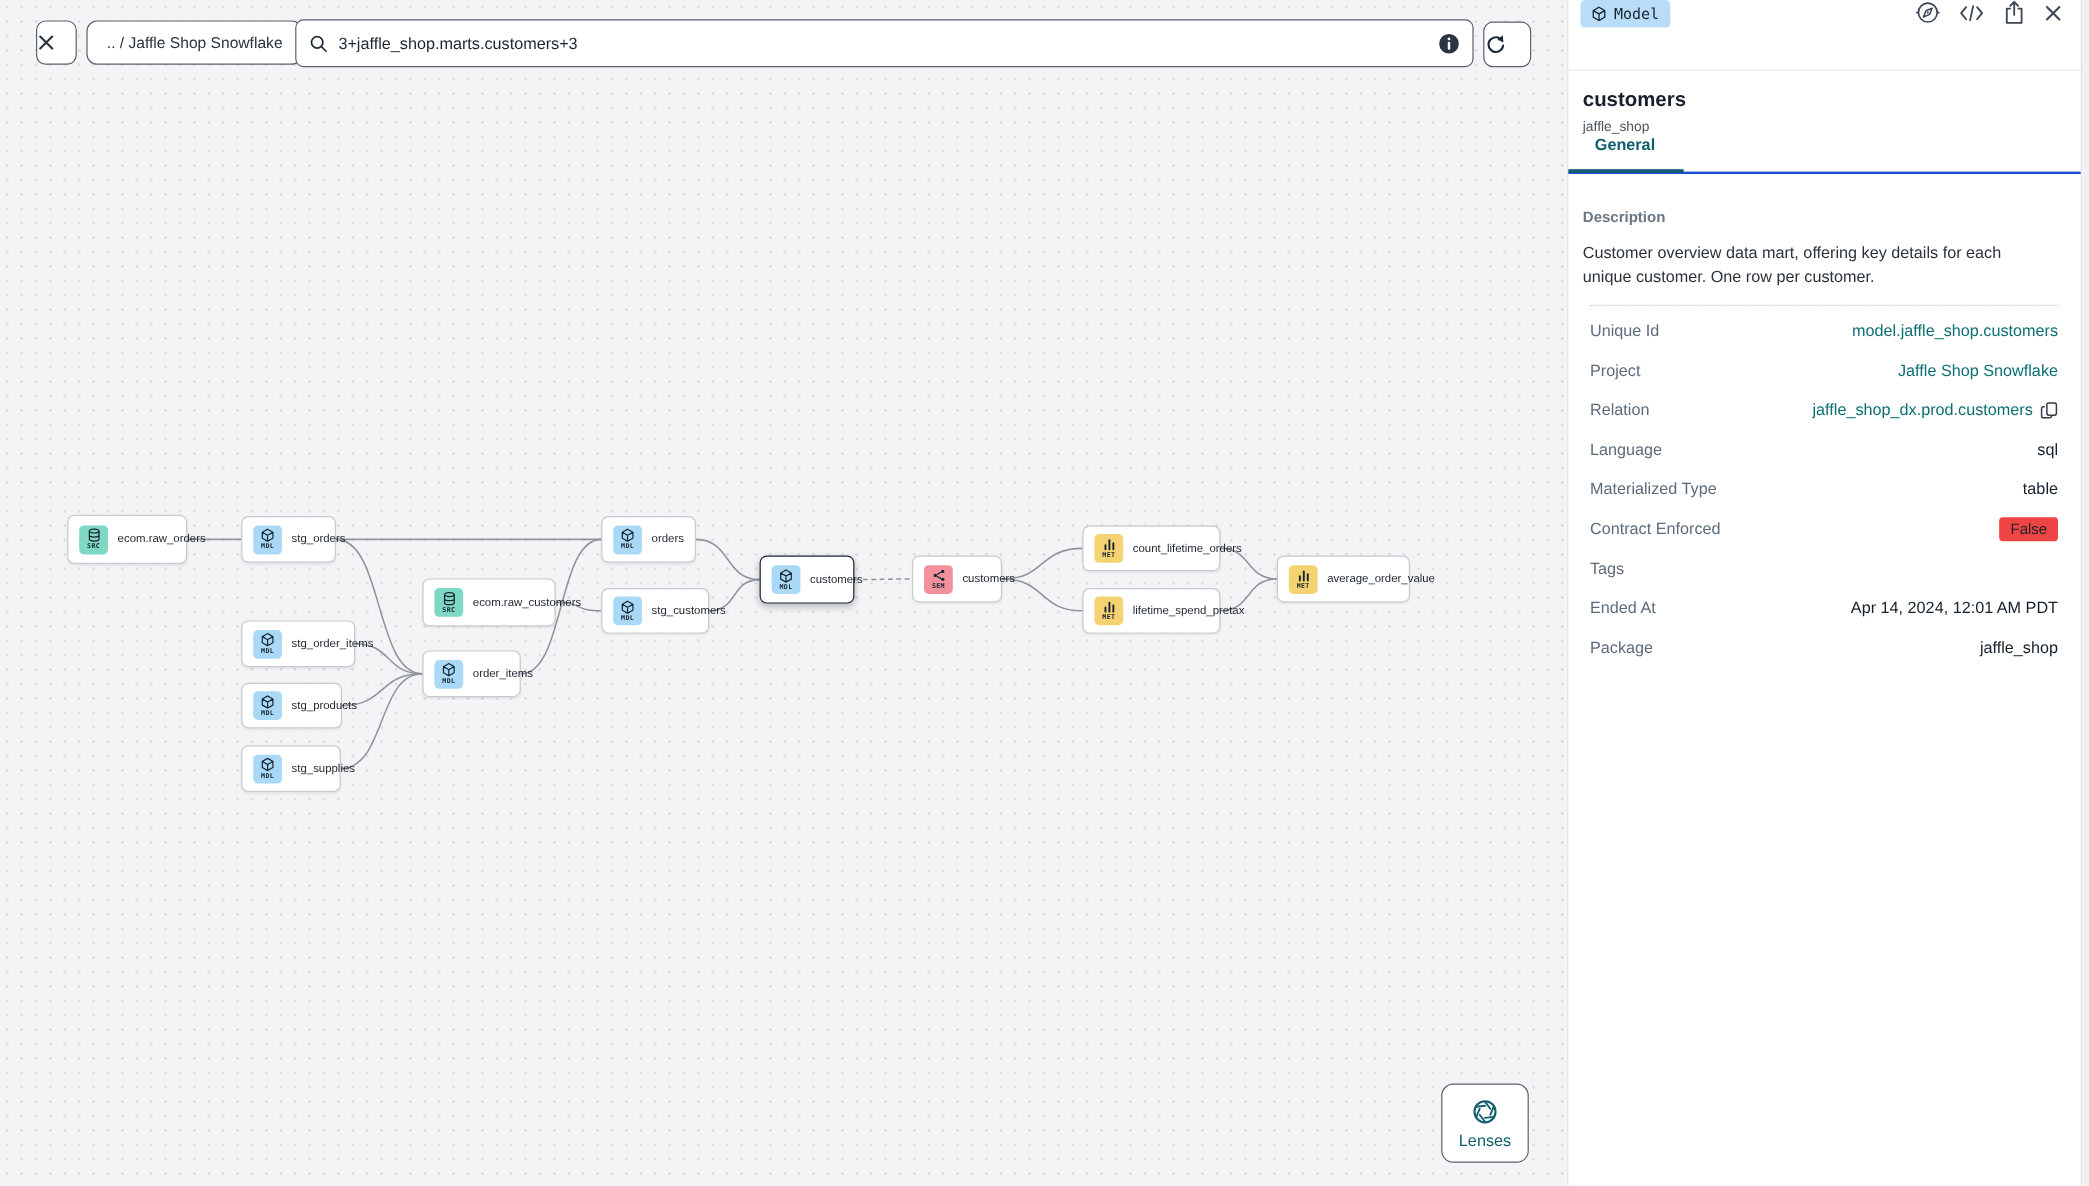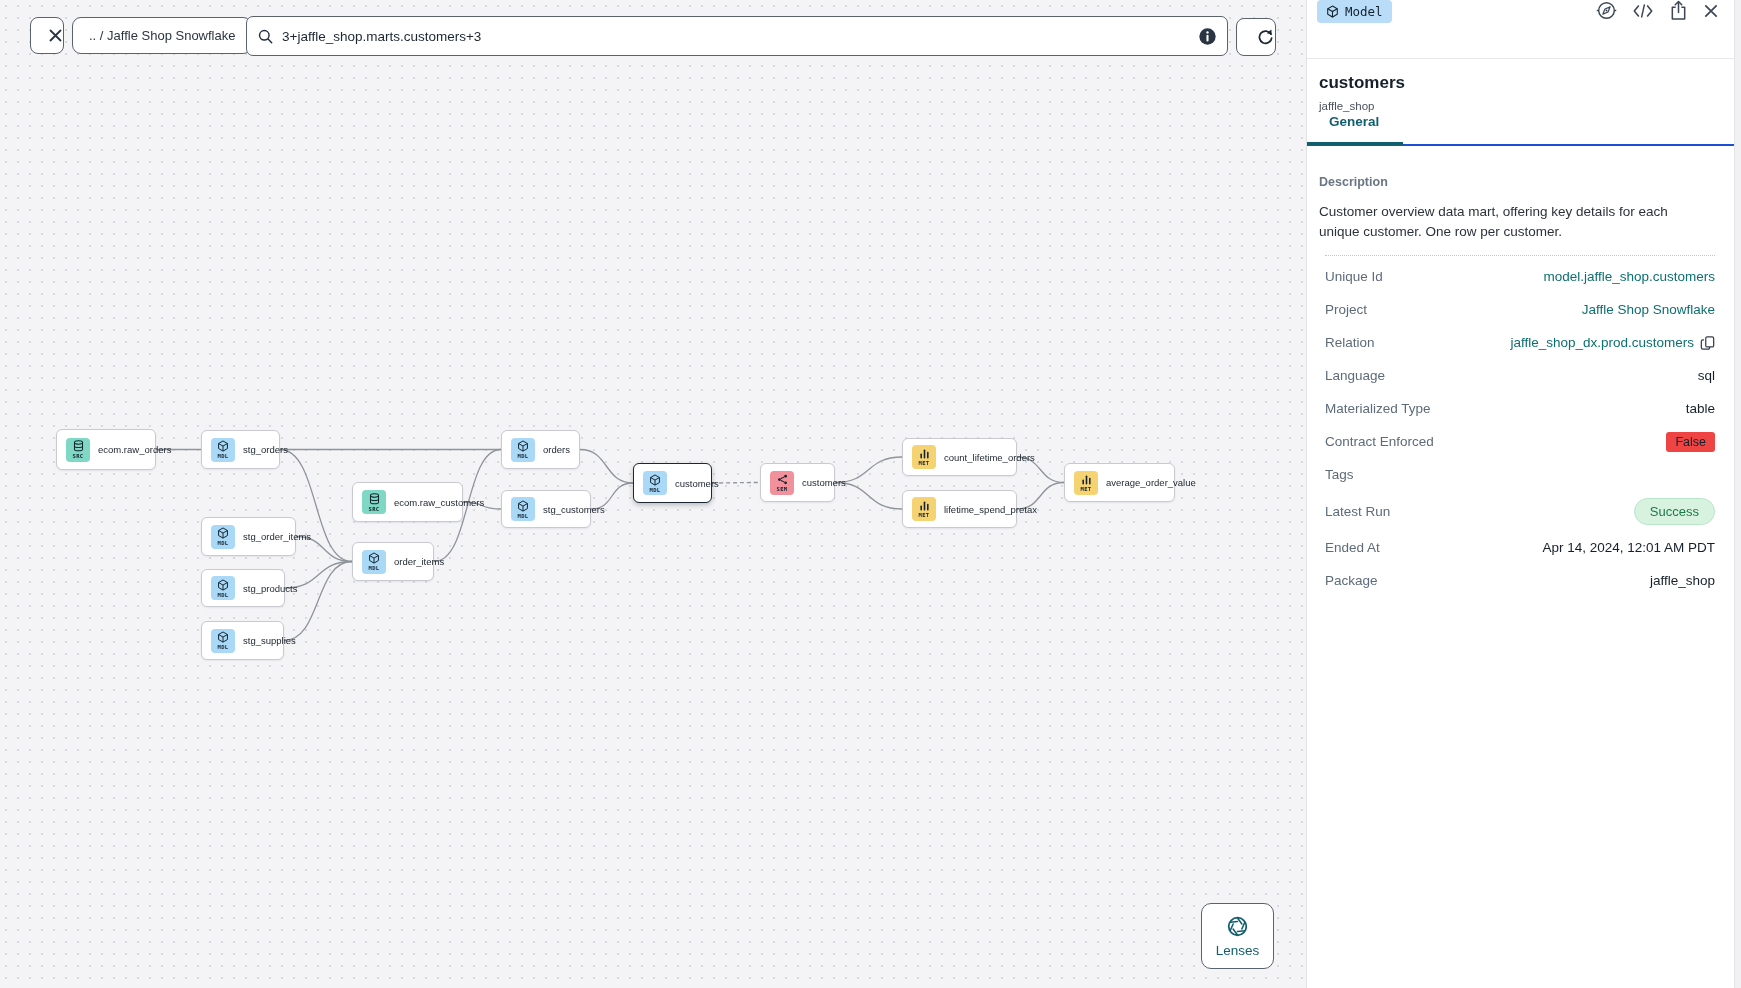--- a/index.html
+++ b/index.html
@@ -37,21 +37,21 @@
   .node-icon svg { display: block; }
   .node-icon .tag {
     font-family: "DejaVu Sans Mono", monospace; font-size: 5.5px; font-weight: bold;
     letter-spacing: .3px; line-height: 6px; margin-top: 1px;
   }
   .node-label { font-size: 9.5px; color: #1c242e; white-space: nowrap; }
 
   
   .tbtn {
     position: absolute; background: #fff; border: 1px solid #59626f; border-radius: 8px;
-    display: flex; align-items: center; justify-content: flex-end; cursor: pointer; color: #2a3440;
+    display: flex; align-items: center; justify-content: flex-start; cursor: pointer; color: #2a3440;
   }
   #close-btn   { left: 30px; top: 17px; width: 34px; height: 37px; font-size: 16px; font-weight: bold; }
   #breadcrumb  { left: 72px; top: 17px; height: 37px; padding: 0 16px; font-size: 13px; border-radius: 9px; }
   #search-box  {
     position: absolute; left: 246px; top: 16px; width: 982px; height: 40px;
     background: #fff; border: 1px solid #59626f; border-radius: 7px;
     display: flex; align-items: center; padding: 0 10px; gap: 8px;
   }
   #search-box input {
     flex: 1; border: none; outline: none; font-size: 13.5px; color: #1b2733;
@@ -422,26 +422,20 @@
           <span class="value-wrap">
             <span class="badge-gray">False</span>
           </span>
         </div>
         <div class="field-row">
           <span class="field-label">Tags</span>
           <span class="value-wrap">
             <span class="field-value"></span>
           </span>
         </div>
-        <div class="field-row tall">
-          <span class="field-label">Latest Run</span>
-          <span class="value-wrap">
-            <span class="pill-green">Success</span>
-          </span>
-        </div>
         <div class="field-row">
           <span class="field-label">Ended At</span>
           <span class="value-wrap">
             <span class="field-value">Apr 14, 2024, 12:01 AM PDT</span>
           </span>
         </div>
         <div class="field-row">
           <span class="field-label">Package</span>
           <span class="value-wrap">
             <span class="field-value">jaffle_shop</span>

